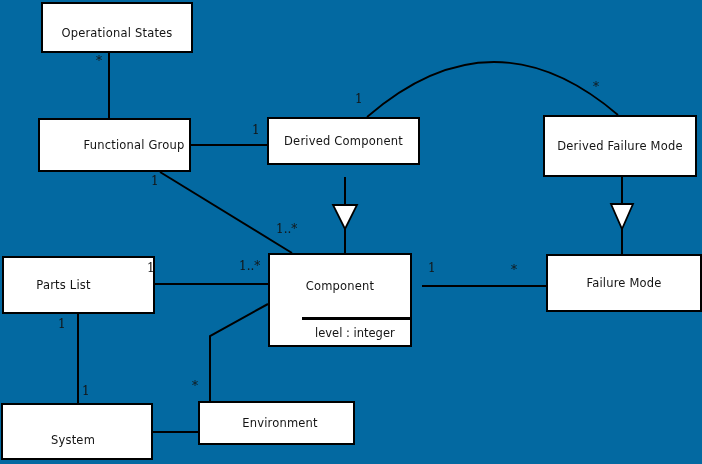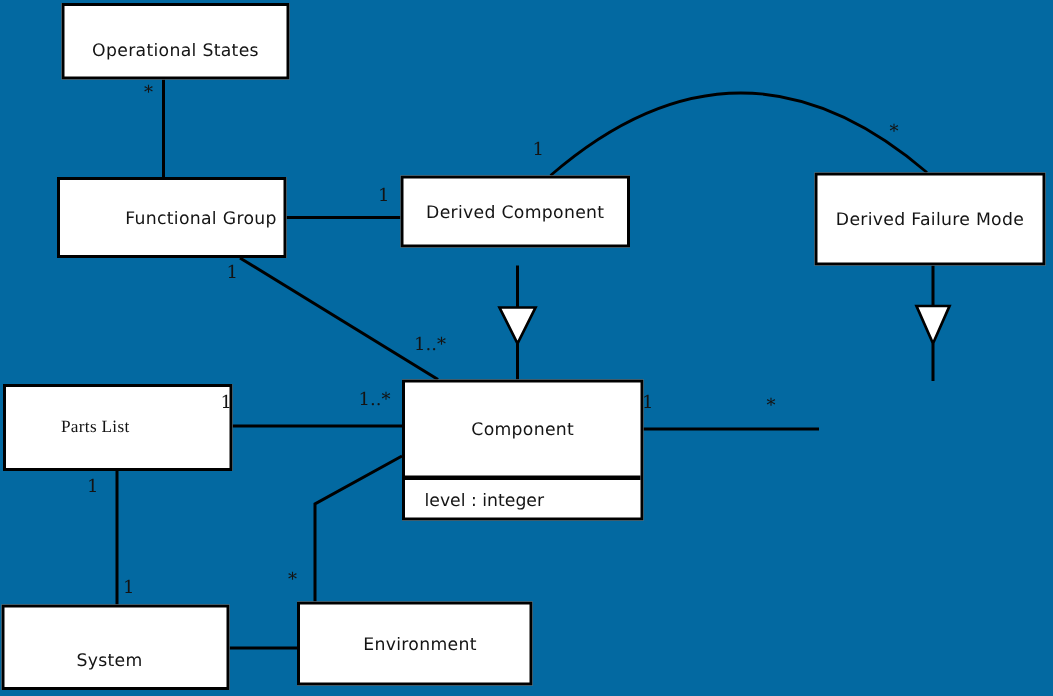--- a/index.html
+++ b/index.html
@@ -90,35 +90,38 @@
   </div>
 
   <div class="uml-class" style="left:267px; top:117px; width:153px; height:48px;">
     <div class="uml-class-name">Derived Component</div>
   </div>
 
   <div class="uml-class" style="left:543px; top:115px; width:154px; height:62px;">
     <div class="uml-class-name" style="">Derived Failure Mode</div>
   </div>
 
-  <div class="uml-class" style="left:2px; top:256px; width:153px; height:58px;font-family:Liberation Serif, serif;">
+  <div class="uml-class" style="left:2px; top:256px; width:153px; height:58px;">
     <div class="uml-class-name" style="padding-right:30px;">Parts List</div>
   </div>
 
-  <div class="uml-class" style="left:268px; top:253px; width:161px; height:94px;">
+  <div class="uml-class" style="left:268px; top:253px; width:144px; height:94px;">
     <div class="uml-class-name" style="flex:none; height:62px;">Component</div>
-    <div class="uml-attr-compartment" style="flex:1;">level : integer</div>
+    <div class="uml-attr-compartment" style="flex:1;margin-left:32px;">level : integer</div>
   </div>
 
+  <div class="uml-class" style="left:546px; top:254px; width:156px; height:58px;">
+    <div class="uml-class-name">Failure Mode</div>
+  </div>
 
   <div class="uml-class" style="left:1px; top:403px; width:152px; height:57px;">
     <div class="uml-class-name" style="padding-right:8px;margin-top:16px;">System</div>
   </div>
 
-  <div class="uml-class" style="left:198px; top:401px; width:157px; height:56px;">
+  <div class="uml-class" style="left:198px; top:401px; width:157px; height:44px;">
     <div class="uml-class-name" style="padding-left:7px;">Environment</div>
   </div>
 
   <span class="mult" style="left:96px; top:54px;">*</span>
   <span class="mult" style="left:252px; top:123px;">1</span>
   <span class="mult" style="left:151px; top:174px;">1</span>
   <span class="mult" style="left:276px; top:222px;">1..*</span>
   <span class="mult" style="left:355px; top:92px;">1</span>
   <span class="mult" style="left:593px; top:80px;">*</span>
   <span class="mult" style="left:147px; top:261px;">1</span>

